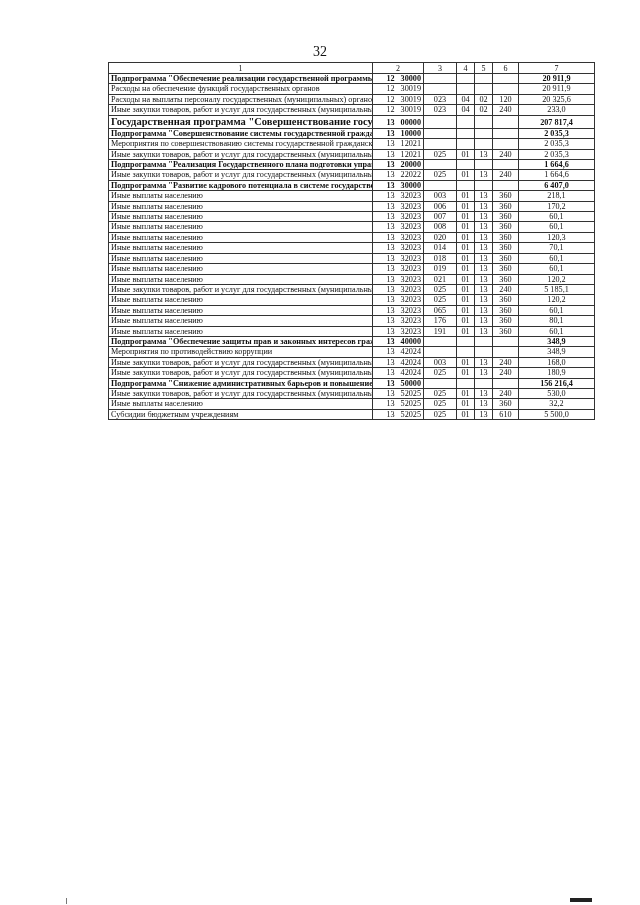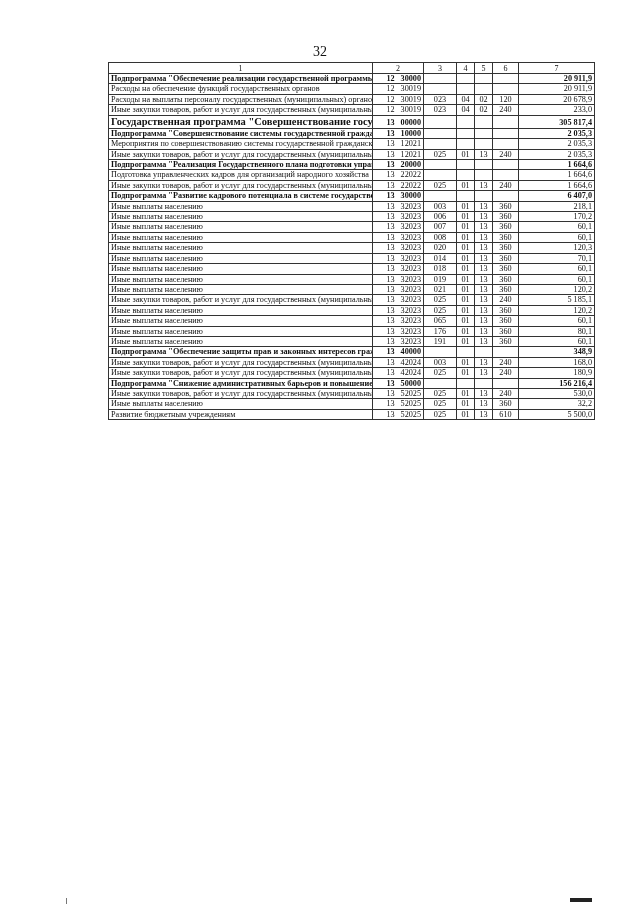--- a/index.html
+++ b/index.html
@@ -6,21 +6,21 @@
   body { width:640px; height:905px; position:relative; overflow:hidden;
          font-family:"Liberation Serif", "DejaVu Serif", serif; color:#111; }
   .page-num { position:absolute; top:44px; left:0; width:640px; text-align:center;
               font-size:14px; }
   table.budget { position:absolute; top:62px; left:108px; width:486px;
                  border-collapse:collapse; table-layout:fixed; font-size:8.2px; line-height:9.4px; }
   table.budget td { border:1px solid #333; padding:0 2px; vertical-align:bottom; white-space:nowrap; overflow:hidden; }
   td.name { white-space:normal; text-align:left; }
   td.code { text-align:right; }
   td.c { text-align:center; }
-  td.num { text-align:right; }
+  td.num { text-align:center; }
   tr.hdr td { text-align:center; font-size:8px; height:10px; }
   tr.bold td { font-weight:bold; }
   tr.big td.name { font-size:10.5px; line-height:12.2px; }
   tr.big td { font-weight:bold; }
   .code span { display:inline-block; }
   .code .a { width:14px; }
   .code .b { width:10px; }
   .footer-l { position:absolute; left:66px; top:898px; width:1px; height:6px; background:#777; }
   .footer-r { position:absolute; left:570px; top:898px; width:22px; height:4px; background:#222; }
 </style>
@@ -67,39 +67,39 @@
         <td class="c"></td>
         <td class="num">20 911,9</td>
       </tr>
       <tr class="">
         <td class="name">Расходы на выплаты персоналу государственных (муниципальных) органов</td>
         <td class="code"><span class="a">12</span><span class="b">3</span><span>0019</span></td>
         <td class="c">023</td>
         <td class="c">04</td>
         <td class="c">02</td>
         <td class="c">120</td>
-        <td class="num">20 678,9</td>
+        <td class="num">20 325,6</td>
       </tr>
       <tr class="">
         <td class="name">Иные закупки товаров, работ и услуг для государственных (муниципальных) нужд</td>
         <td class="code"><span class="a">12</span><span class="b">3</span><span>0019</span></td>
         <td class="c">023</td>
         <td class="c">04</td>
         <td class="c">02</td>
         <td class="c">240</td>
         <td class="num">233,0</td>
       </tr>
       <tr class="big">
         <td class="name">Государственная программа "Совершенствование государственного управления в Вологодской области на 2013-2018 годы"</td>
         <td class="code"><span class="a">13</span><span class="b">0</span><span>0000</span></td>
         <td class="c"></td>
         <td class="c"></td>
         <td class="c"></td>
         <td class="c"></td>
-        <td class="num">305 817,4</td>
+        <td class="num">207 817,4</td>
       </tr>
       <tr class="bold">
         <td class="name">Подпрограмма "Совершенствование системы государственной гражданской службы области и правового регулирования организации и функционирования муниципальной службы в Вологодской области"</td>
         <td class="code"><span class="a">13</span><span class="b">1</span><span>0000</span></td>
         <td class="c"></td>
         <td class="c"></td>
         <td class="c"></td>
         <td class="c"></td>
         <td class="num">2 035,3</td>
       </tr>
@@ -124,29 +124,20 @@
       <tr class="bold">
         <td class="name">Подпрограмма "Реализация Государственного плана подготовки управленческих кадров для организаций народного хозяйства Российской Федерации на территории Вологодской области"</td>
         <td class="code"><span class="a">13</span><span class="b">2</span><span>0000</span></td>
         <td class="c"></td>
         <td class="c"></td>
         <td class="c"></td>
         <td class="c"></td>
         <td class="num">1 664,6</td>
       </tr>
       <tr class="">
-        <td class="name">Подготовка управленческих кадров для организаций народного хозяйства</td>
-        <td class="code"><span class="a">13</span><span class="b">2</span><span>2022</span></td>
-        <td class="c"></td>
-        <td class="c"></td>
-        <td class="c"></td>
-        <td class="c"></td>
-        <td class="num">1 664,6</td>
-      </tr>
-      <tr class="">
         <td class="name">Иные закупки товаров, работ и услуг для государственных (муниципальных) нужд</td>
         <td class="code"><span class="a">13</span><span class="b">2</span><span>2022</span></td>
         <td class="c">025</td>
         <td class="c">01</td>
         <td class="c">13</td>
         <td class="c">240</td>
         <td class="num">1 664,6</td>
       </tr>
       <tr class="bold">
         <td class="name">Подпрограмма "Развитие кадрового потенциала в системе государственного и муниципального управления, формирование и подготовка резервов управленческих кадров"</td>
@@ -286,20 +277,29 @@
       <tr class="bold">
         <td class="name">Подпрограмма "Обеспечение защиты прав и законных интересов граждан, общества от угроз, связанных с коррупцией"</td>
         <td class="code"><span class="a">13</span><span class="b">4</span><span>0000</span></td>
         <td class="c"></td>
         <td class="c"></td>
         <td class="c"></td>
         <td class="c"></td>
         <td class="num">348,9</td>
       </tr>
       <tr class="">
+        <td class="name">Мероприятия по противодействию коррупции</td>
+        <td class="code"><span class="a">13</span><span class="b">4</span><span>2024</span></td>
+        <td class="c"></td>
+        <td class="c"></td>
+        <td class="c"></td>
+        <td class="c"></td>
+        <td class="num">348,9</td>
+      </tr>
+      <tr class="">
         <td class="name">Иные закупки товаров, работ и услуг для государственных (муниципальных) нужд</td>
         <td class="code"><span class="a">13</span><span class="b">4</span><span>2024</span></td>
         <td class="c">003</td>
         <td class="c">01</td>
         <td class="c">13</td>
         <td class="c">240</td>
         <td class="num">168,0</td>
       </tr>
       <tr class="">
         <td class="name">Иные закупки товаров, работ и услуг для государственных (муниципальных) нужд</td>
@@ -331,21 +331,21 @@
       <tr class="">
         <td class="name">Иные выплаты населению</td>
         <td class="code"><span class="a">13</span><span class="b">5</span><span>2025</span></td>
         <td class="c">025</td>
         <td class="c">01</td>
         <td class="c">13</td>
         <td class="c">360</td>
         <td class="num">32,2</td>
       </tr>
       <tr class="">
-        <td class="name">Развитие бюджетным учреждениям</td>
+        <td class="name">Субсидии бюджетным учреждениям</td>
         <td class="code"><span class="a">13</span><span class="b">5</span><span>2025</span></td>
         <td class="c">025</td>
         <td class="c">01</td>
         <td class="c">13</td>
         <td class="c">610</td>
         <td class="num">5 500,0</td>
       </tr>
     </tbody>
 </table>
 

